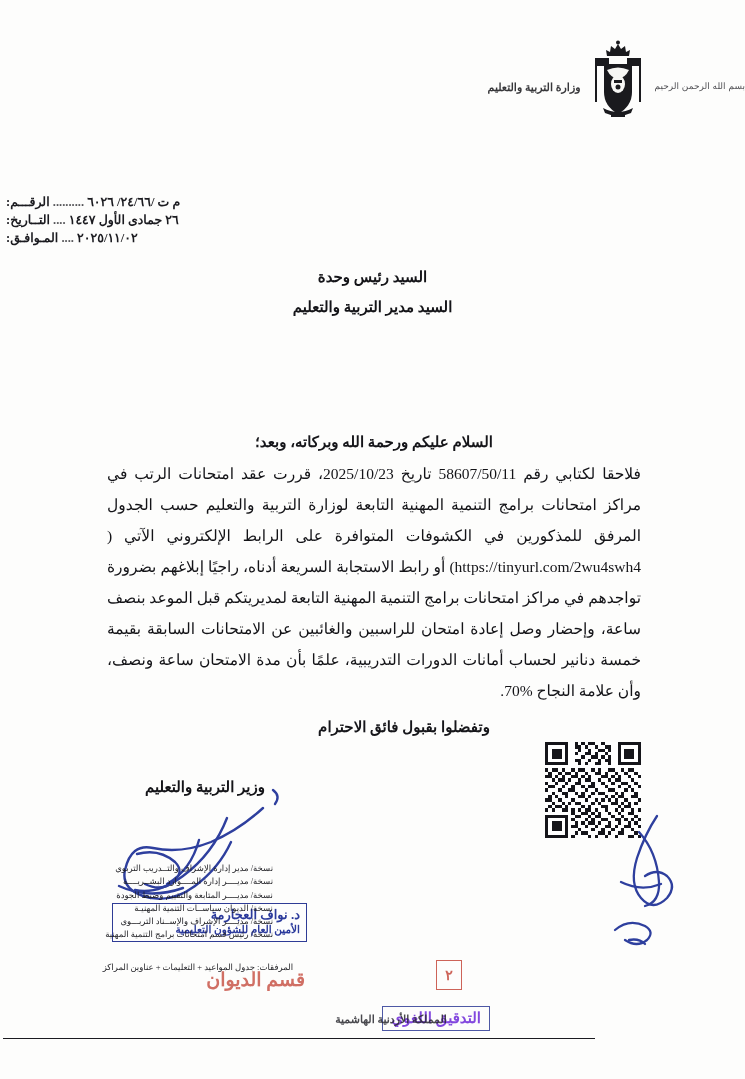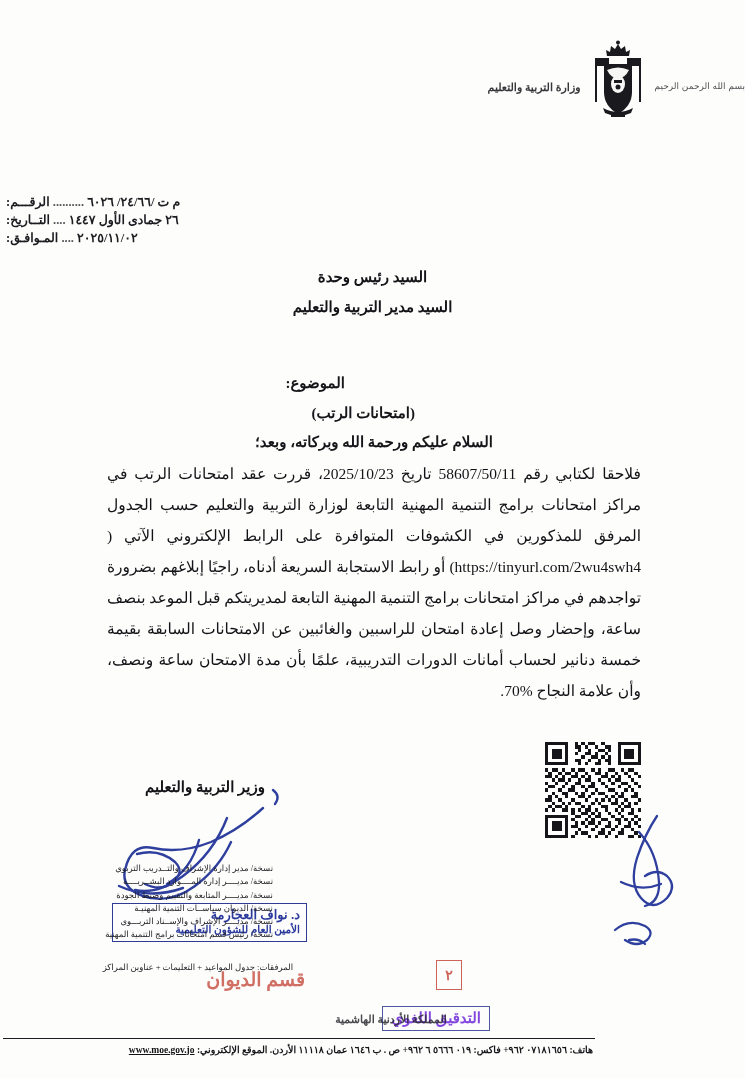--- a/index.html
+++ b/index.html
@@ -355,30 +355,27 @@
       <span class="dots">....</span>
       <span class="lbl">المـوافـق:</span>
     </div>
   </div>
 
   <div class="addressees">
     <div class="addressee">السيد رئيس وحدة</div>
     <div class="addressee wide">السيد مدير التربية والتعليم</div>
   </div>
 
-  <div class="subject-wrap">
-    <div class="subject-label">الموضوع:</div>
-    <div class="subject-value">(امتحانات الرتب)</div>
-  </div>
 
   <div class="body-wrap">
     <div class="greeting">السلام عليكم ورحمة الله وبركاته، وبعد؛</div>
     <div class="para">
       <span>فلاحقا لكتابي رقم </span><span class="ltr">58607/50/11</span><span> تاريخ </span><span class="ltr">2025/10/23</span><span>، قررت عقد امتحانات الرتب في مراكز امتحانات برامج التنمية المهنية التابعة لوزارة التربية والتعليم حسب الجدول المرفق للمذكورين في الكشوفات المتوافرة على الرابط الإلكتروني الآتي (</span><span class="ltr">https://tinyurl.com/2wu4swh4</span><span>) أو رابط الاستجابة السريعة أدناه، راجيًا إبلاغهم بضرورة تواجدهم في مراكز امتحانات برامج التنمية المهنية التابعة لمديريتكم قبل الموعد بنصف ساعة، وإحضار وصل إعادة امتحان للراسبين والغائبين عن الامتحانات السابقة بقيمة خمسة دنانير لحساب أمانات الدورات التدريبية، علمًا بأن مدة الامتحان ساعة ونصف، وأن علامة النجاح </span><span class="ltr">70%</span><span>.</span>
     </div>
+    <div class="closing">وتفضلوا بقبول فائق الاحترام</div>
   </div>
 
   <div class="qr">
     <svg viewBox="0 0 29 29" width="96" height="96" shape-rendering="crispEdges" aria-hidden="true">
       <rect width="29" height="29" fill="#ffffff"></rect>
       <g fill="#15151a">
         <path d="M0 0h7v7H0z M1 1v5h5V1z M2 2h3v3H2z"></path>
         <path d="M22 0h7v7h-7z M23 1v5h5V1z M24 2h3v3h-3z"></path>
         <path d="M0 22h7v7H0z M1 23v5h5v-5z M2 24h3v3H2z"></path>
         <rect x="9" y="0" width="1" height="1"></rect>
@@ -631,18 +628,14 @@
     <div class="cc-line">نسخة/ رئيس قسم امتحانات برامج التنمية المهنية</div>
   </div>
   <div class="attachments">المرفقات: جدول المواعيد + التعليمات + عناوين المراكز</div>
 
   <div class="diwan-stamp">قسم الديوان</div>
   <div class="diwan-box">٢</div>
   <div class="ling-stamp">التدقيق اللغوي</div>
 
   <div class="kingdom">المملكة الأردنية الهاشمية</div>
   <div class="footer-rule"></div>
-  <div class="footer-contact">
-    <span>هاتف: ٠٧١٨١٦٥٦ ٩٦٢+ فاكس: ٠١٩ ٥٦٦٦ ٦ ٩٦٢+ ص . ب ١٦٤٦ عمان ١١١١٨ الأردن. الموقع الإلكتروني:</span>
-    <span class="site">www.moe.gov.jo</span>
-  </div>
 
 </div>
 
 </body></html>

